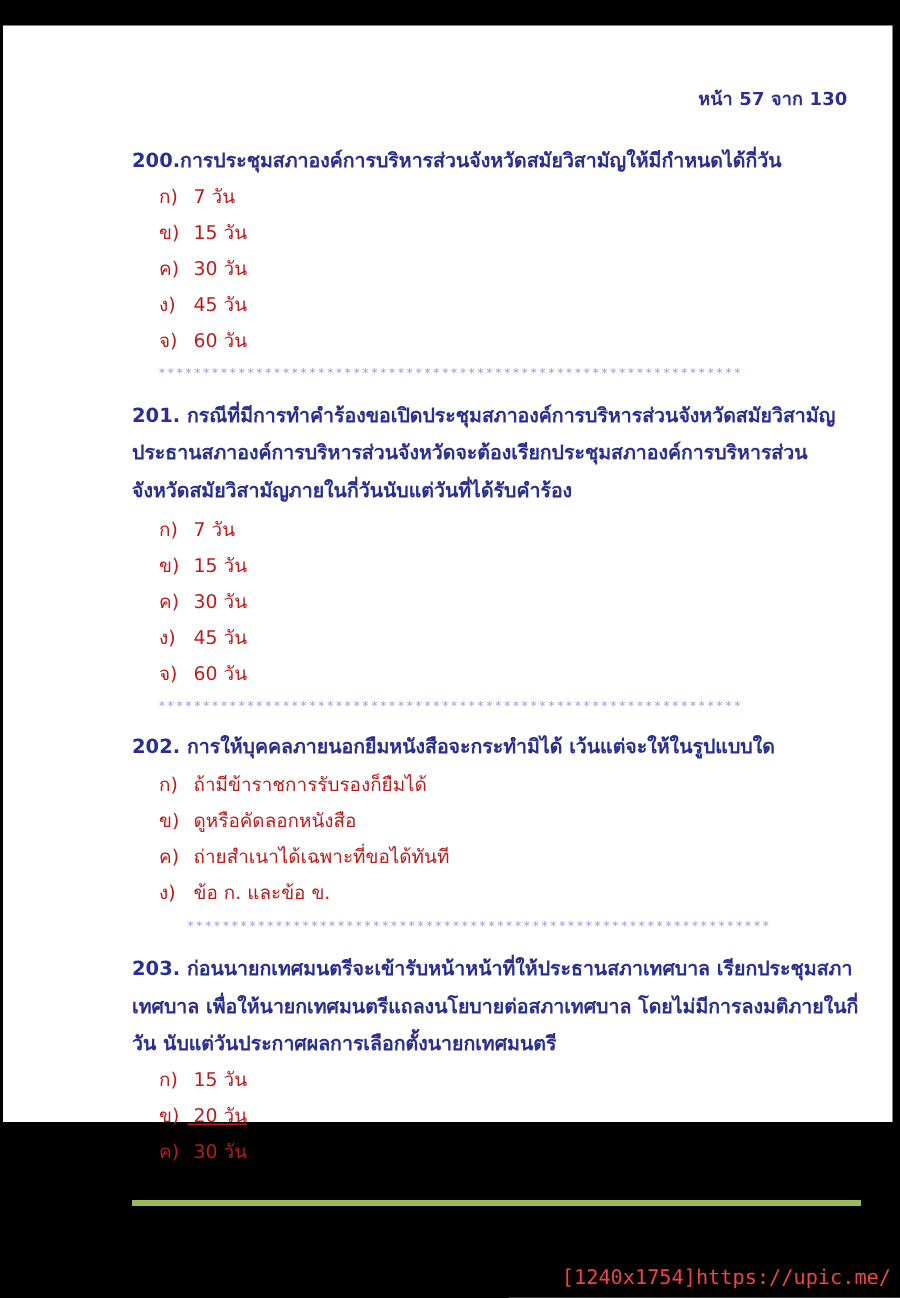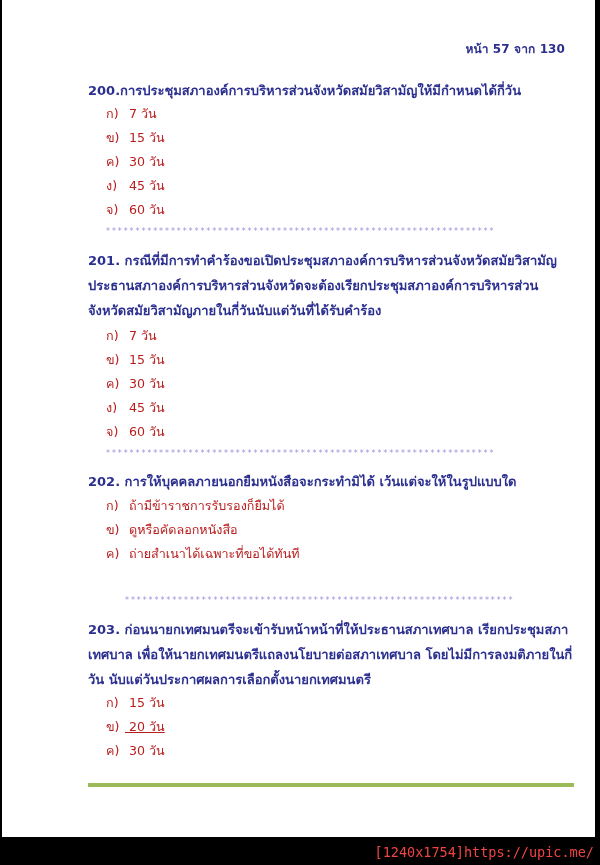--- a/index.html
+++ b/index.html
@@ -1,17 +1,17 @@
 <!DOCTYPE html>
 <html><head>
 <meta charset="utf-8">
 <style>
   html, body { margin:0; padding:0; }
   body { width:600px; height:865px; background:#000; position:relative; overflow:hidden; font-family:"DejaVu Sans","Liberation Sans",sans-serif; }
-  .page { position:absolute; left:2px; top:0; width:593px; height:837px; background:#fff; }
+  .page { position:absolute; left:2px; top:17px; width:593px; height:731px; background:#fff; }
   .header { position:absolute; right:30px; top:39px; font-size:12px; color:#2b2f8f; font-weight:bold; letter-spacing:0.1px; }
   .q { position:absolute; left:86px; color:#2b2f8f; font-weight:bold; font-size:13px; line-height:24px; }
   .q.wide { width:488px; text-align:justify; text-align-last:left; }
   .opt { position:absolute; left:104px; color:#b91c1c; font-size:12.6px; line-height:20px; }
   .opt .lbl { display:inline-block; width:19px; }
   .sep { position:absolute; color:#9a93dc; font-size:8px; letter-spacing:1.9px; white-space:nowrap; overflow:hidden; }
   .green-rule { position:absolute; left:86px; top:783px; width:486px; height:4px; background:#9bbb59; }
   .footer { position:absolute; right:24px; top:796px; font-size:7.5px; color:#5a5ab8; white-space:nowrap; }
   .bottom-bar { position:absolute; left:0; right:0; bottom:0; height:24px; background:#000; }
   .bottom-bar .src { position:absolute; right:6px; top:3px; color:#ef4444; font-family:"DejaVu Sans Mono","Liberation Mono",monospace; font-size:13.5px; }
@@ -37,20 +37,21 @@
   <div class="opt" style="top:350px;"><span class="lbl">ข)</span> <span>15 วัน</span></div>
   <div class="opt" style="top:374px;"><span class="lbl">ค)</span> <span>30 วัน</span></div>
   <div class="opt" style="top:398px;"><span class="lbl">ง)</span> <span>45 วัน</span></div>
   <div class="opt" style="top:422px;"><span class="lbl">จ)</span> <span>60 วัน</span></div>
   <div class="sep" style="left:104px; top:449px; width:446px;">******************************************************************</div>
 
   <div class="q" style="top:470px;">202. การให้บุคคลภายนอกยืมหนังสือจะกระทำมิได้ เว้นแต่จะให้ในรูปแบบใด</div>
   <div class="opt" style="top:496px;"><span class="lbl">ก)</span> <span>ถ้ามีข้าราชการรับรองก็ยืมได้</span></div>
   <div class="opt" style="top:520px;"><span class="lbl">ข)</span> <span>ดูหรือคัดลอกหนังสือ</span></div>
   <div class="opt" style="top:544px;"><span class="lbl">ค)</span> <span>ถ่ายสำเนาได้เฉพาะที่ขอได้ทันที</span></div>
+  <div class="opt" style="top:568px;"><span class="lbl">ง)</span> <span>ข้อ ก. และข้อ ข.</span></div>
   <div class="sep" style="left:123px; top:596px; width:446px;">******************************************************************</div>
 
   <div class="q wide" style="top:618px;">203.   ก่อนนายกเทศมนตรีจะเข้ารับหน้าหน้าที่ให้ประธานสภาเทศบาล เรียกประชุมสภา</div>
   <div class="q wide" style="top:643px;">เทศบาล เพื่อให้นายกเทศมนตรีแถลงนโยบายต่อสภาเทศบาล โดยไม่มีการลงมติภายในกี่</div>
   <div class="q" style="top:668px;">วัน นับแต่วันประกาศผลการเลือกตั้งนายกเทศมนตรี</div>
   <div class="opt" style="top:693px;"><span class="lbl">ก)</span> <span>15 วัน</span></div>
   <div class="opt" style="top:717px;text-decoration:underline;"><span class="lbl">ข)</span> <span>20 วัน</span></div>
   <div class="opt" style="top:741px;"><span class="lbl">ค)</span> <span>30 วัน</span></div>
 
   <div class="green-rule"></div>

